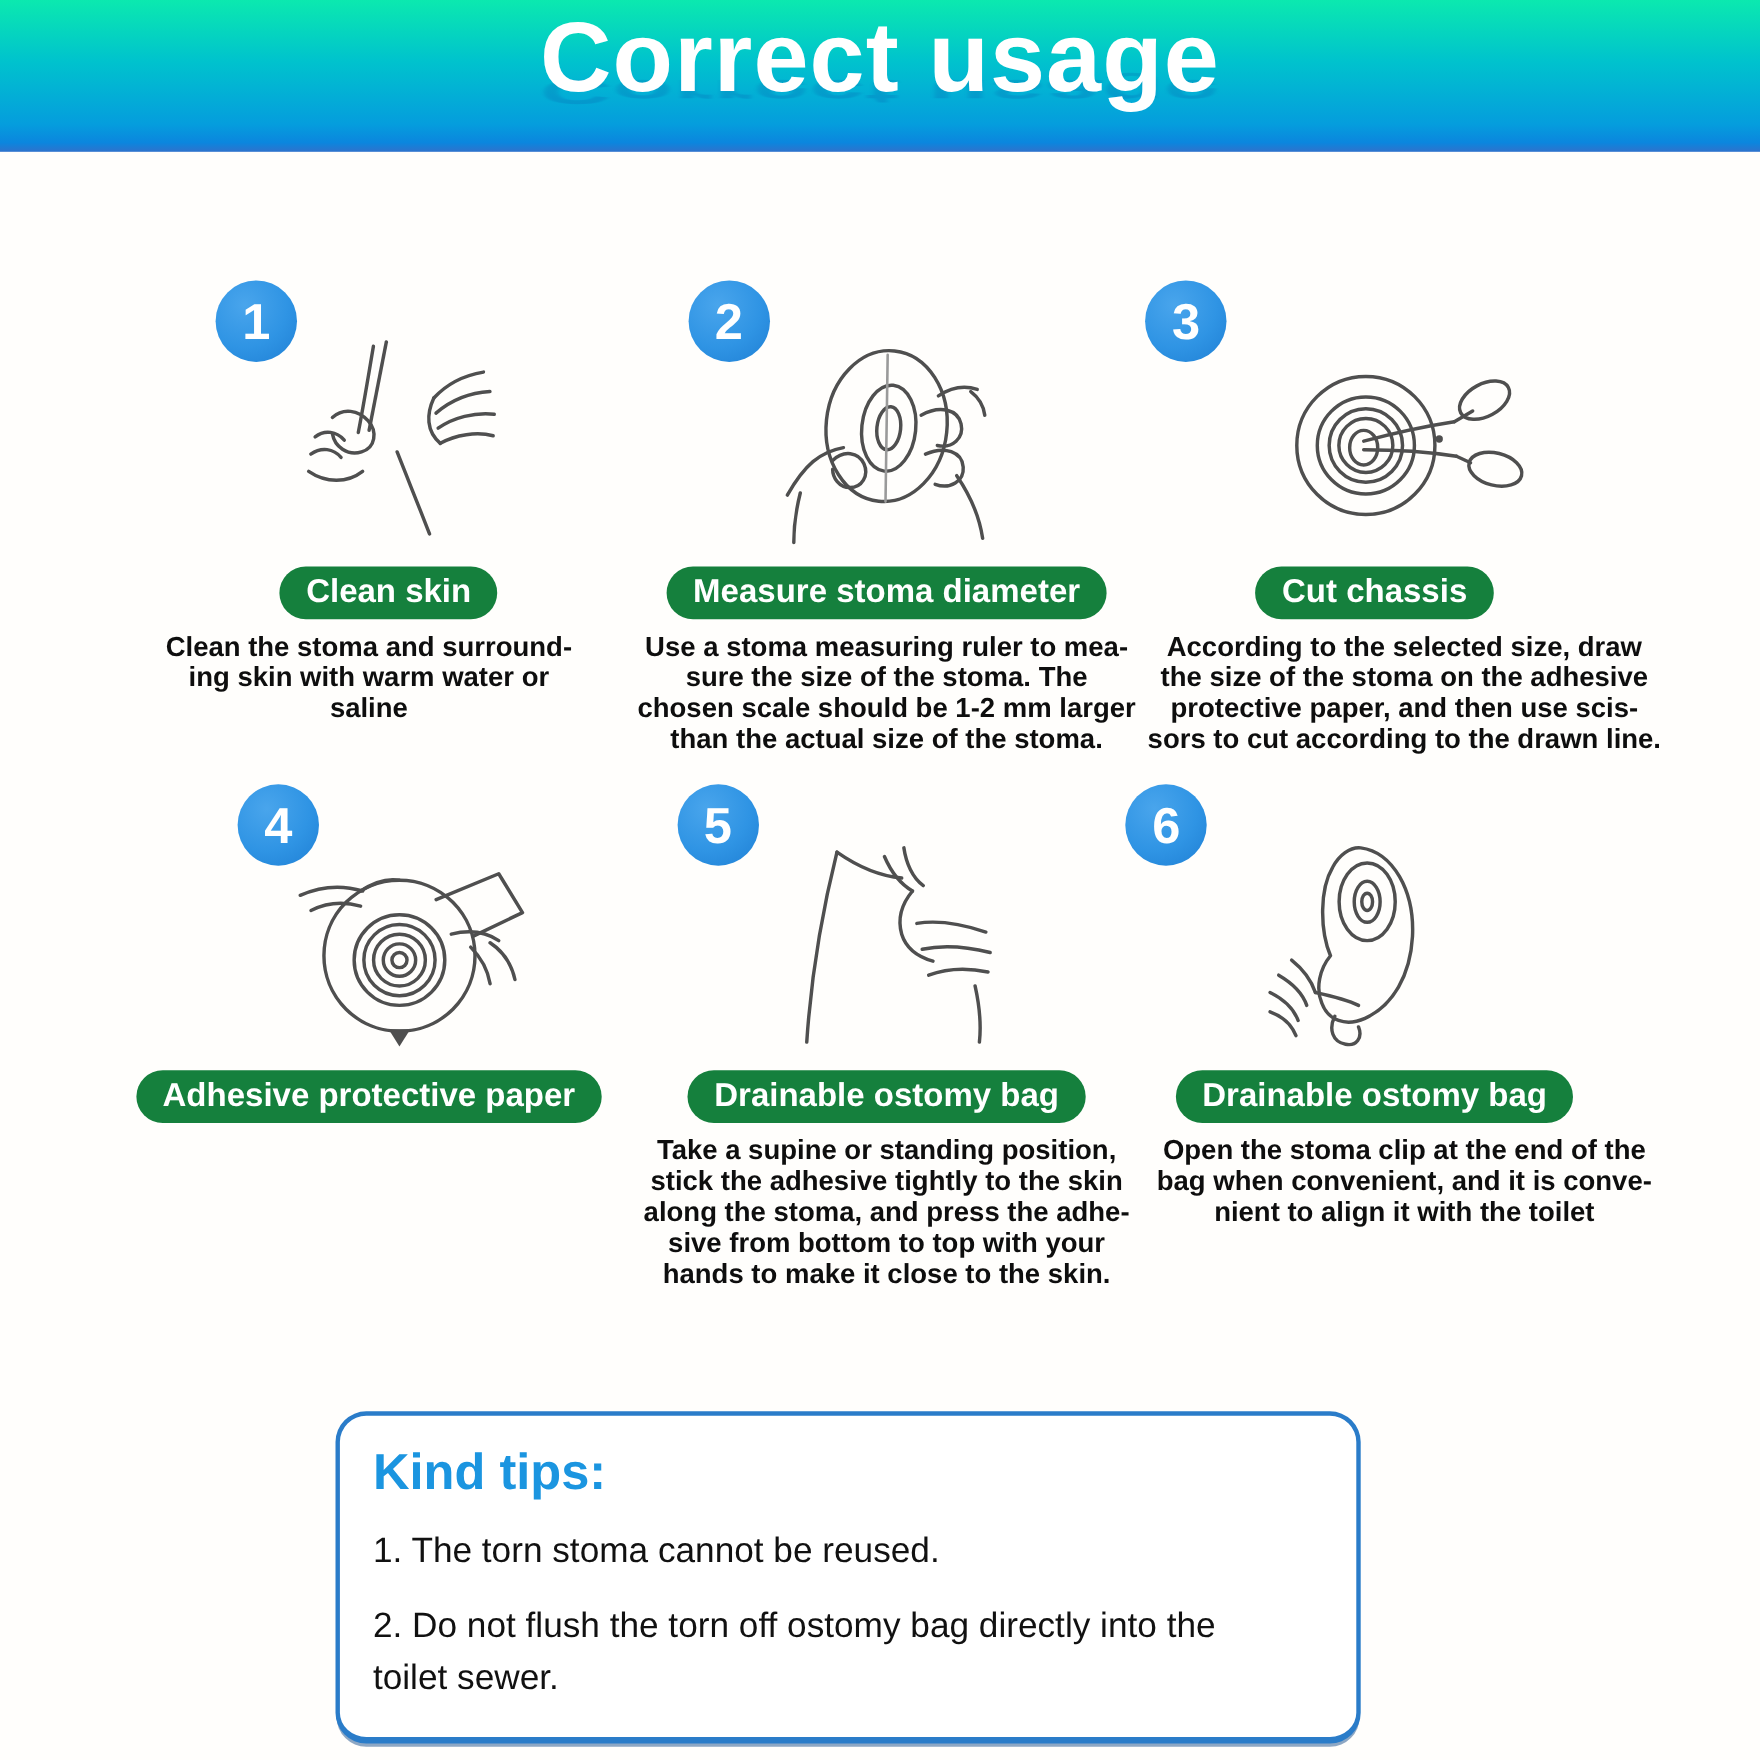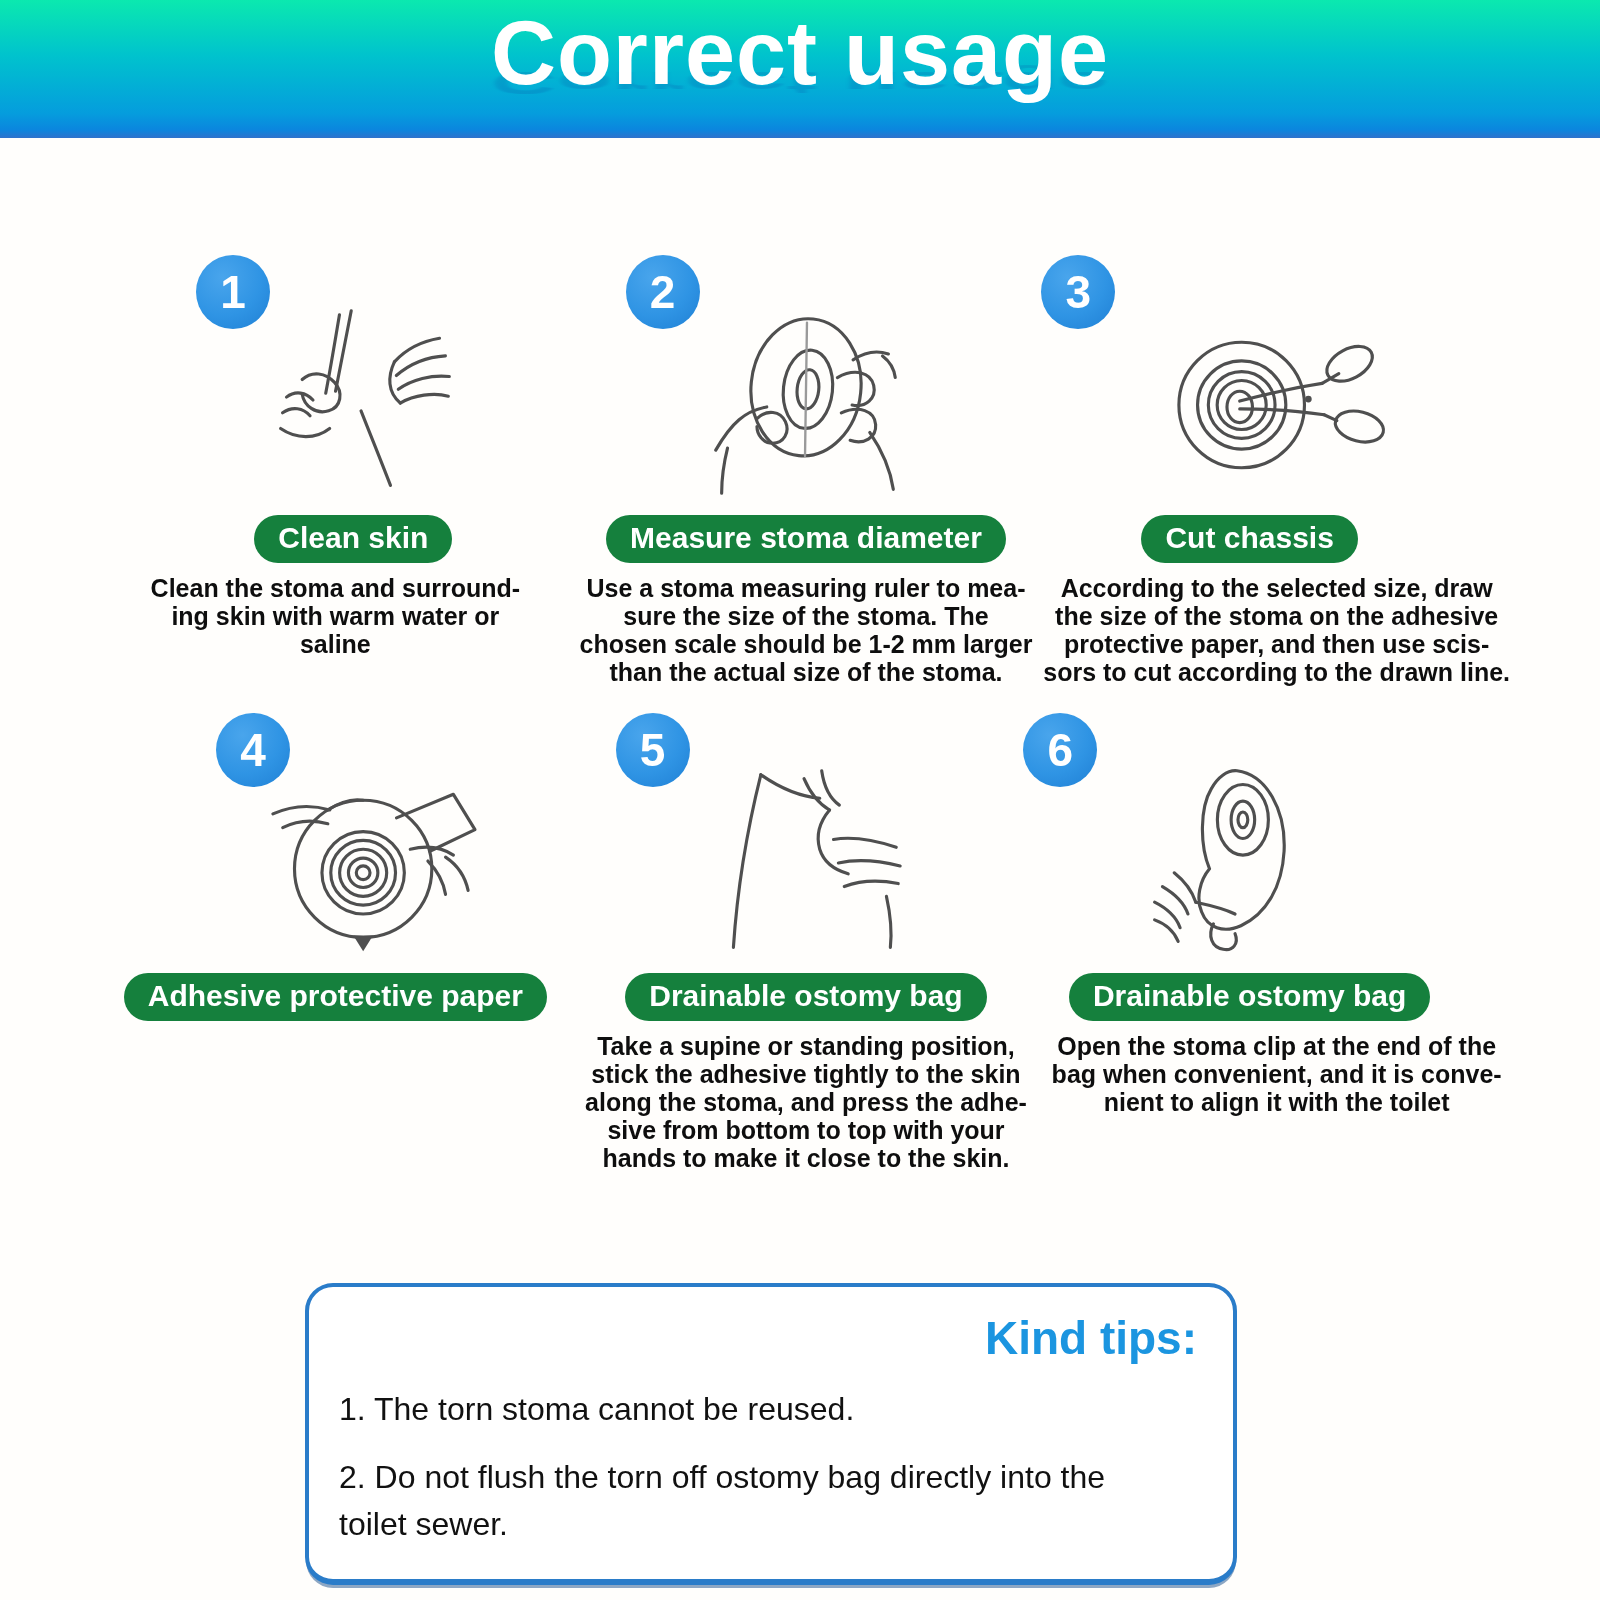--- a/index.html
+++ b/index.html
@@ -58,21 +58,21 @@
   }
   
   .tips{
     position:absolute;left:305px;top:1283px;width:932px;height:302px;
     box-sizing:border-box;
     border:4px solid #2a7cc9;border-bottom-width:6px;border-radius:28px;
     box-shadow:0 4px 0 -1px rgba(48,95,150,0.55);
     background:#ffffff;
     padding:24px 36px 0 30px;
   }
-  .tips-title{color:#1b95e0;font-size:46px;font-weight:700;text-align:right;}
+  .tips-title{color:#1b95e0;font-size:46px;font-weight:700;}
   .tip-item{
     margin-top:21px;font-size:32px;font-weight:400;color:#111;
     line-height:47px;white-space:pre-line;
   }
   
   .sk{stroke:#4f4f4f;stroke-width:3.2;fill:none;stroke-linecap:round;stroke-linejoin:round;}
   .sk-light{stroke:#9a9a9a;stroke-width:2.4;fill:none;stroke-linecap:round;}
 </style>
 </head>
 <body>

